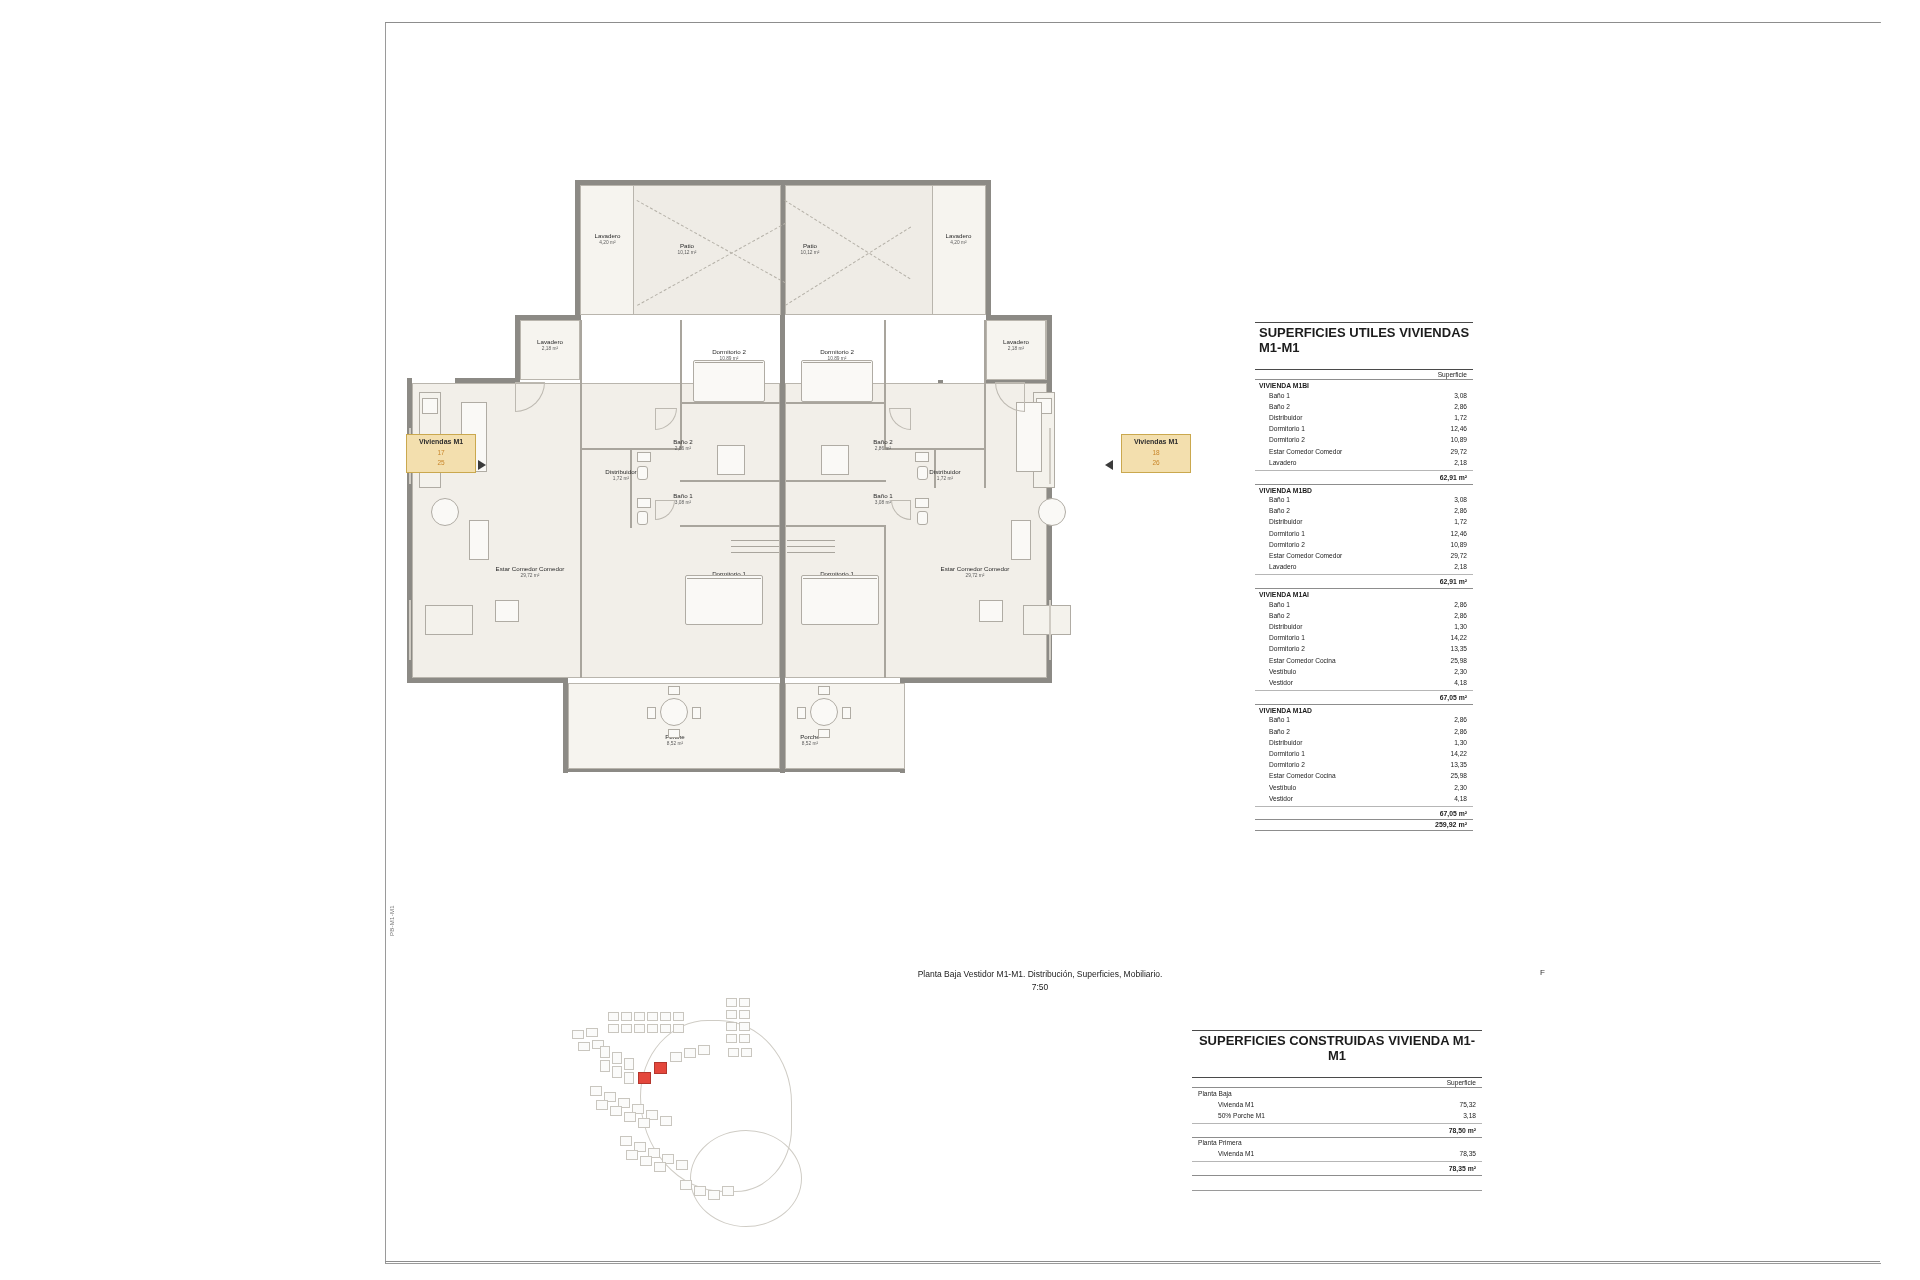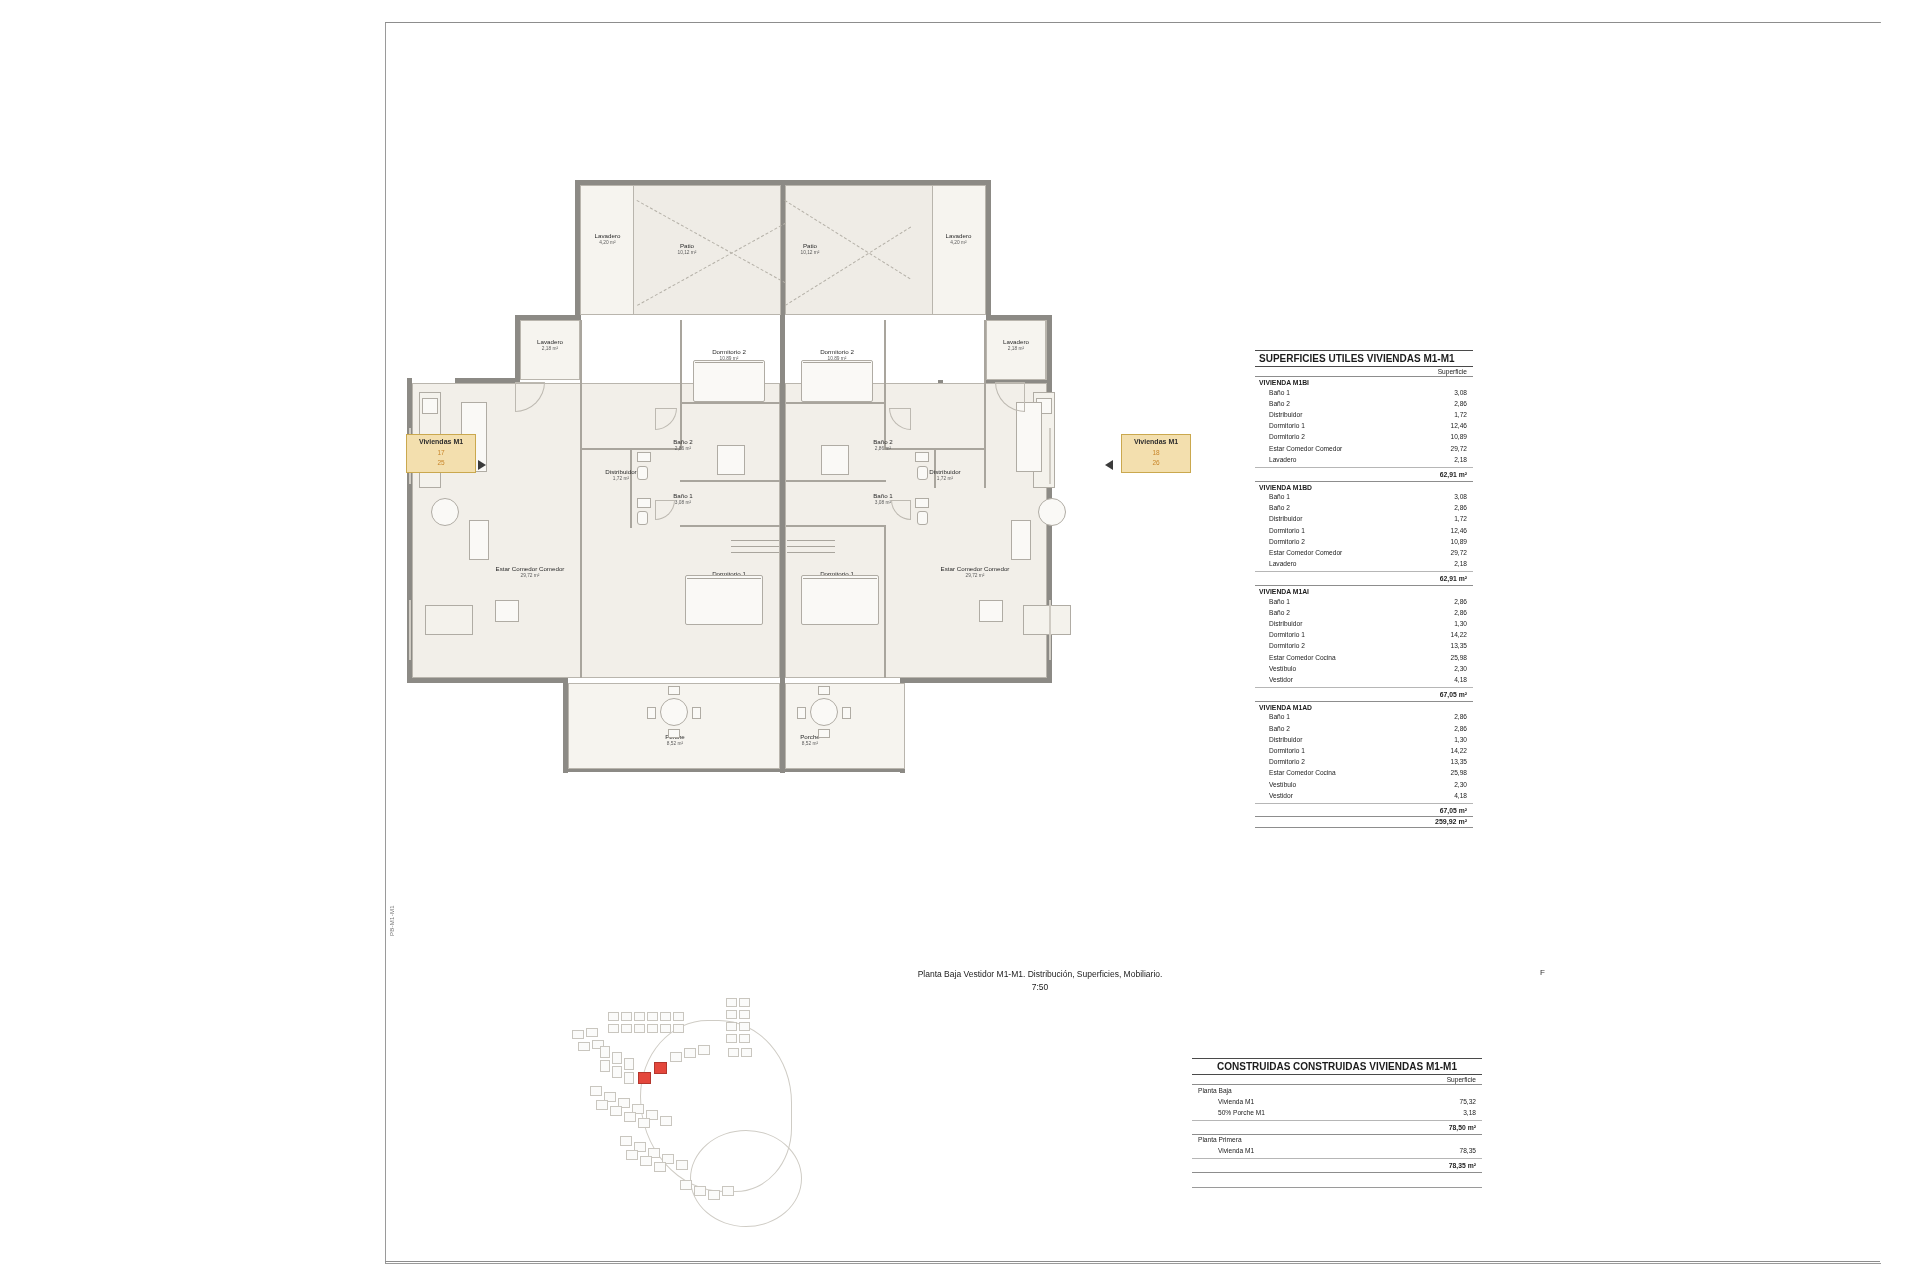--- a/index.html
+++ b/index.html
@@ -50,21 +50,21 @@
   .arrow-l{position:absolute;width:0;height:0;border-top:5px solid transparent;border-bottom:5px solid transparent;border-right:8px solid #3b3b3b;}
   .arrow-r{position:absolute;width:0;height:0;border-top:5px solid transparent;border-bottom:5px solid transparent;border-left:8px solid #3b3b3b;}
 
   
   .caption{position:absolute;left:860px;top:969px;width:360px;text-align:center;font-size:8.5px;color:#222;}
   .caption .scale{display:block;margin-top:3px;font-size:8.5px;}
   .fmark{position:absolute;left:1540px;top:968px;font-size:8px;color:#333;}
 
   
   .tbl{position:absolute;font-size:6.6px;color:#1c1c1c;}
-  .tbl .title{font-weight:bold;font-size:10px;border-top:1px solid #4a4a4a;border-bottom:1px solid #4a4a4a;padding:2px 0 2px 4px;margin-top:28px;}
+  .tbl .title{font-weight:bold;font-size:13px;border-top:1px solid #4a4a4a;border-bottom:1px solid #4a4a4a;padding:2px 0 14px 4px;}
   .tbl .colhead{text-align:right;padding:1px 6px 1px 0;border-bottom:1px solid #8d8d8d;font-size:6.6px;}
   .tbl .grp{font-weight:bold;padding:2px 0 1px 4px;font-size:6.8px;}
   .tbl .row{display:flex;justify-content:space-between;padding:0.5px 6px 0.5px 14px;line-height:1.55;}
   .tbl .row.indent2{padding-left:26px;}
   .tbl .row.plain{padding-left:6px;}
   .tbl .sep{border-bottom:1px solid #b6b6b6;margin:1px 0 2px;}
   .tbl .total{display:flex;justify-content:flex-end;font-weight:bold;padding:1px 6px 2px 0;font-size:6.8px;}
   .tbl .dbl{border-bottom:1px solid #8d8d8d;margin-top:1px;}
   .tbl .grand{display:flex;justify-content:flex-end;font-weight:bold;padding:1px 6px 2px 0;font-size:7px;border-top:1px solid #8d8d8d;border-bottom:1px solid #8d8d8d;}
 
@@ -459,21 +459,21 @@
   <div class="row">
       <span>Vestidor</span>
       <span>4,18</span>
     </div>
   <div class="sep"></div>
   <div class="total">67,05 m²</div>
   <div class="grand">259,92 m²</div>
 </div>
 
 <div class="tbl" style="left:1192px;top:1030px;width:290px;">
-  <div class="title" style="text-align:center;padding-left:0;">CONSTRUIDAS CONSTRUIDAS VIVIENDAS M1-M1</div>
+  <div class="title" style="text-align:center;padding-left:0;">SUPERFICIES CONSTRUIDAS VIVIENDA M1-M1</div>
   <div class="colhead">Superficie</div>
 
   <div class="row plain">
       <span>Planta Baja</span>
       <span></span>
     </div>
   <div class="row indent2">
       <span>Vivienda M1</span>
       <span>75,32</span>
     </div>

